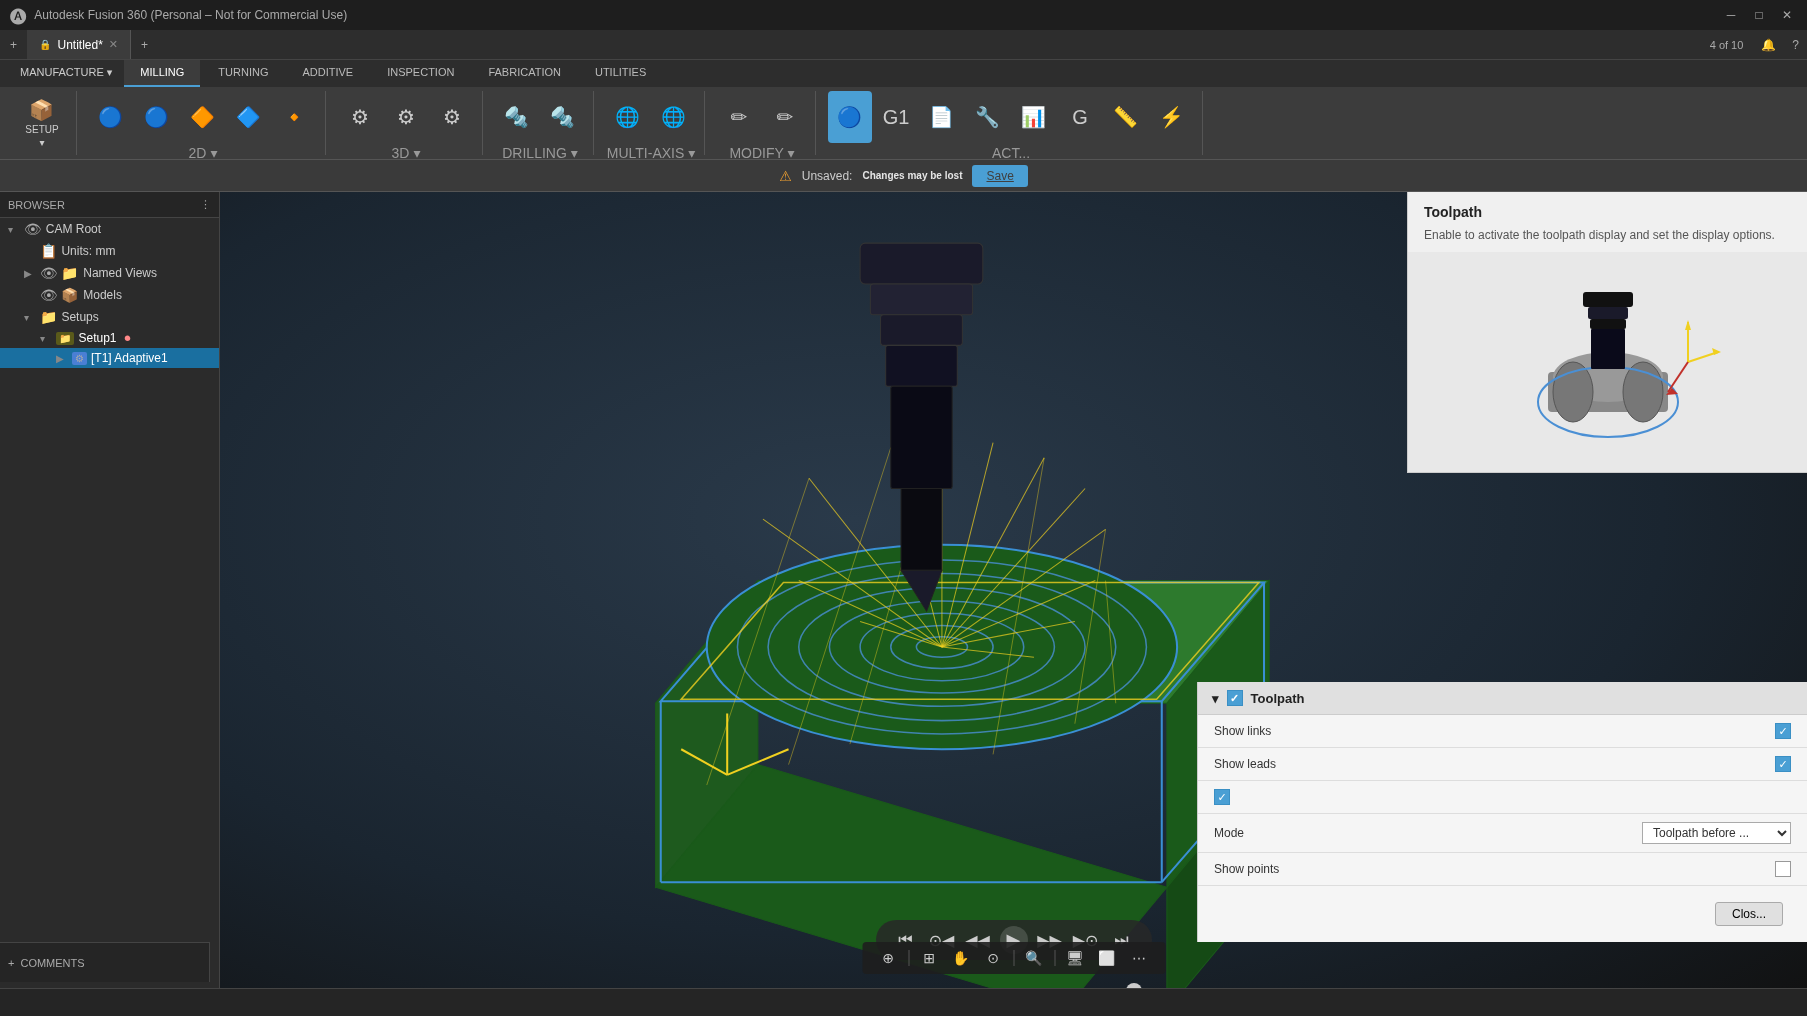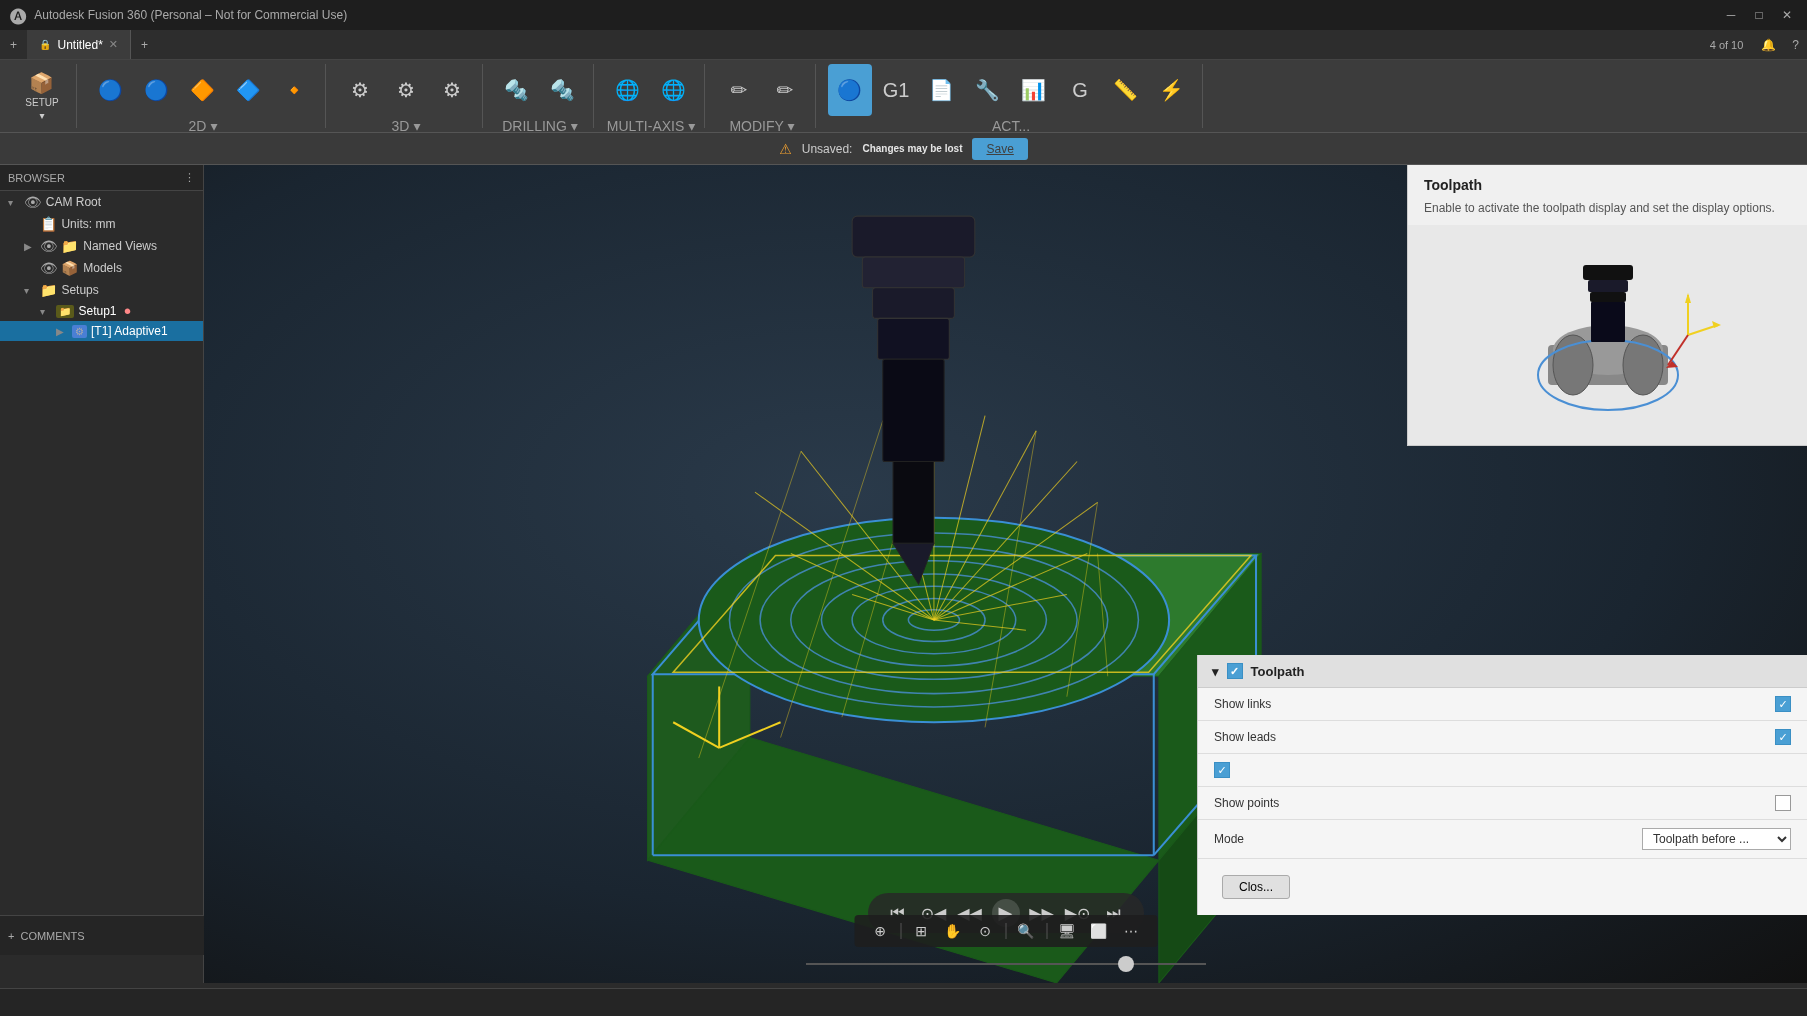--- a/index.html
+++ b/index.html
@@ -111,21 +111,21 @@
     }
 
     
     #main {
       display: flex;
       height: calc(1016px - 30px - 72px - 36px - 32px - 28px);
     }
 
     
     #sidebar {
-      width: 204px;
+      width: 220px;
       background: #2b2b2b;
       border-right: 1px solid #444;
       overflow-y: auto;
       flex-shrink: 0;
     }
     #sidebar-header {
       padding: 6px 8px;
       font-size: 11px;
       color: #aaa;
       background: #252525;
@@ -423,20 +423,31 @@
     <span style="color:#888;font-size:11px;">✕</span>
   </div>
   <div style="padding:0 10px;color:#aaa;cursor:pointer;">+</div>
   <div style="flex:1;"></div>
   <div style="padding:0 10px;color:#aaa;font-size:11px;">4 of 10</div>
   <div style="padding:0 8px;color:#aaa;cursor:pointer;">🔔</div>
   <div style="padding:0 8px;color:#aaa;cursor:pointer;">?</div>
 </div>
 
 <div id="ribbon">
+  <div id="ribbon-tabs">
+    <div class="ribbon-tab" style="padding:6px 10px;font-size:11px;color:#ccc;">
+      <span>MANUFACTURE</span> ▾
+    </div>
+    <div class="ribbon-tab active">MILLING</div>
+    <div class="ribbon-tab">TURNING</div>
+    <div class="ribbon-tab">ADDITIVE</div>
+    <div class="ribbon-tab">INSPECTION</div>
+    <div class="ribbon-tab">FABRICATION</div>
+    <div class="ribbon-tab">UTILITIES</div>
+  </div>
   <div id="ribbon-content">
 
     <div class="ribbon-group">
       <div class="ribbon-group-buttons">
         <div class="ribbon-btn large">
           <div class="icon">📦</div>
           <span>SETUP</span>
           <span>▾</span>
         </div>
       </div>
@@ -767,36 +778,36 @@
         </div>
       </div>
 
       <div class="settings-row">
         <div class="settings-row-control">
           <div class="checkbox-checked">✓</div>
         </div>
       </div>
 
       <div class="settings-row">
-        <span class="settings-row-label">Show points</span>
-        <div class="settings-row-control">
-          <div class="checkbox-unchecked"></div>
-        </div>
-      </div>
-
-      <div class="settings-row">
         <span class="settings-row-label">Mode</span>
         <div class="settings-row-control">
           <select class="settings-select">
             <option>Toolpath before ...</option>
           </select>
         </div>
       </div>
 
-      <div style="padding:8px;display:flex;">
+      <div class="settings-row">
+        <span class="settings-row-label">Show points</span>
+        <div class="settings-row-control">
+          <div class="checkbox-unchecked"></div>
+        </div>
+      </div>
+
+      <div style="padding:8px;display:flex;justify-content:flex-end;">
         <button id="settings-close-btn">Clos...</button>
       </div>
     </div>
 
   </div>
 </div>
 
 <div id="status-bar">
   <span></span>
 </div>

